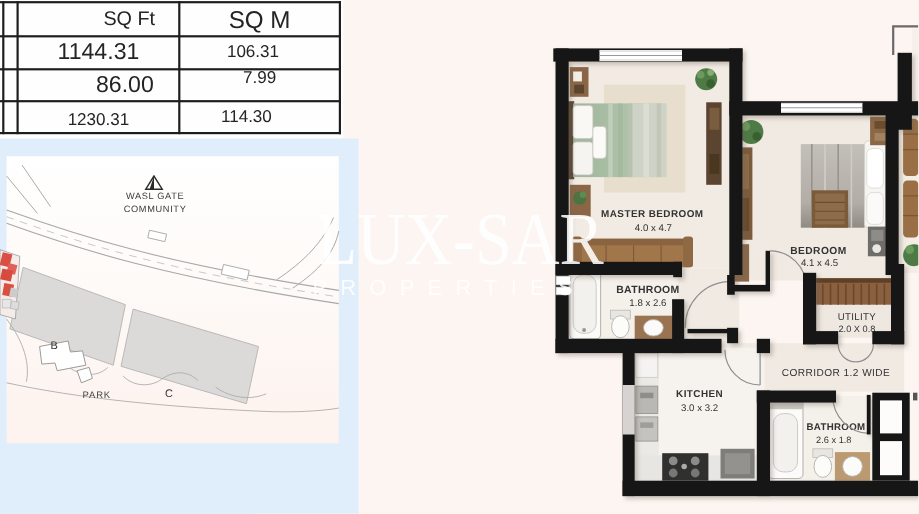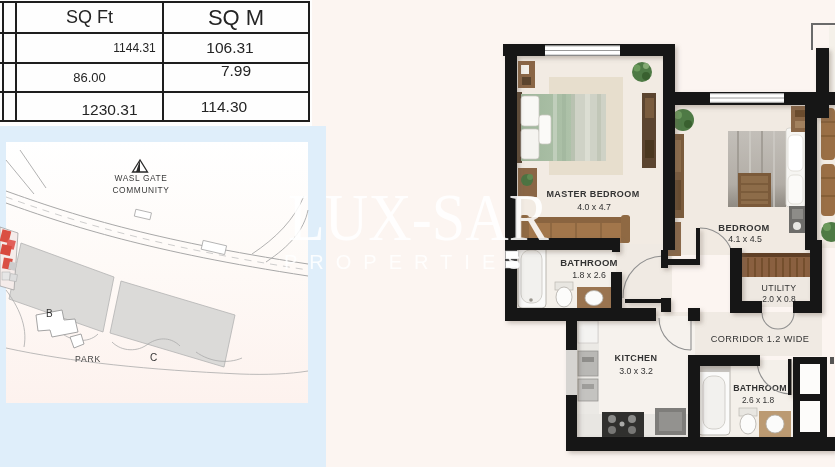--- a/index.html
+++ b/index.html
@@ -17,33 +17,33 @@
 <div class="abs" style="left:0;top:1px;width:310px;height:2px;background:#1e1e1e;"></div>
 <div class="abs" style="left:0;top:32px;width:310px;height:2px;background:#1e1e1e;"></div>
 <div class="abs" style="left:0;top:62px;width:310px;height:2px;background:#1e1e1e;"></div>
 <div class="abs" style="left:0;top:91px;width:310px;height:2px;background:#1e1e1e;"></div>
 <div class="abs" style="left:0;top:120px;width:310px;height:2px;background:#1e1e1e;"></div>
 <div class="abs" style="left:2px;top:1px;width:2px;height:121px;background:#1e1e1e;"></div>
 <div class="abs" style="left:15px;top:1px;width:2px;height:121px;background:#1e1e1e;"></div>
 <div class="abs" style="left:162px;top:1px;width:2px;height:121px;background:#1e1e1e;"></div>
 <div class="abs" style="left:308px;top:1px;width:2px;height:121px;background:#1e1e1e;"></div>
 
-<div class="cell" style="left:17px;top:3px;width:145px;height:29px;font-size:18px;">SQ Ft</div>
+<div class="cell" style="left:17px;top:3px;width:145px;height:29px;font-size:18px;padding-left:28px;">SQ Ft</div>
 
 <div class="cell" style="left:164px;top:3px;width:144px;height:29px;font-size:22px;">SQ M</div>
 
-<div class="cell" style="left:17px;top:34px;width:145px;height:28px;font-size:12px;padding-left:45px;">1144.31</div>
+<div class="cell" style="left:17px;top:34px;width:145px;height:28px;font-size:21px;">1144.31</div>
 
 <div class="cell" style="left:164px;top:34px;width:132px;height:28px;font-size:15.5px;">106.31</div>
 
-<div class="cell" style="left:17px;top:64px;width:145px;height:27px;font-size:13px;">86.00</div>
+<div class="cell" style="left:17px;top:64px;width:145px;height:27px;font-size:21px;padding-left:24px;">86.00</div>
 
 <div class="cell" style="left:164px;top:64px;width:144px;height:14px;font-size:15.5px;">7.99</div>
 
-<div class="cell" style="left:17px;top:93px;width:145px;height:33px;font-size:15.5px;padding-left:20px;">1230.31</div>
+<div class="cell" style="left:17px;top:93px;width:145px;height:33px;font-size:15.5px;">1230.31</div>
 
 <div class="cell" style="left:164px;top:93px;width:120px;height:27px;font-size:15.5px;">114.30</div>
 
 <div class="abs" style="left:0;top:126px;width:326px;height:341px;background:#dfeefa;"></div>
 
 <div class="abs" style="left:6px;top:142px;width:302px;height:261px;background:linear-gradient(180deg,#ffffff 0%,#fefaf7 45%,#fdf2ee 100%);"></div>
 
 <svg class="abs" style="left:0;top:0;" width="835" height="467" viewBox="0 0 835 467">
 <g>
 

